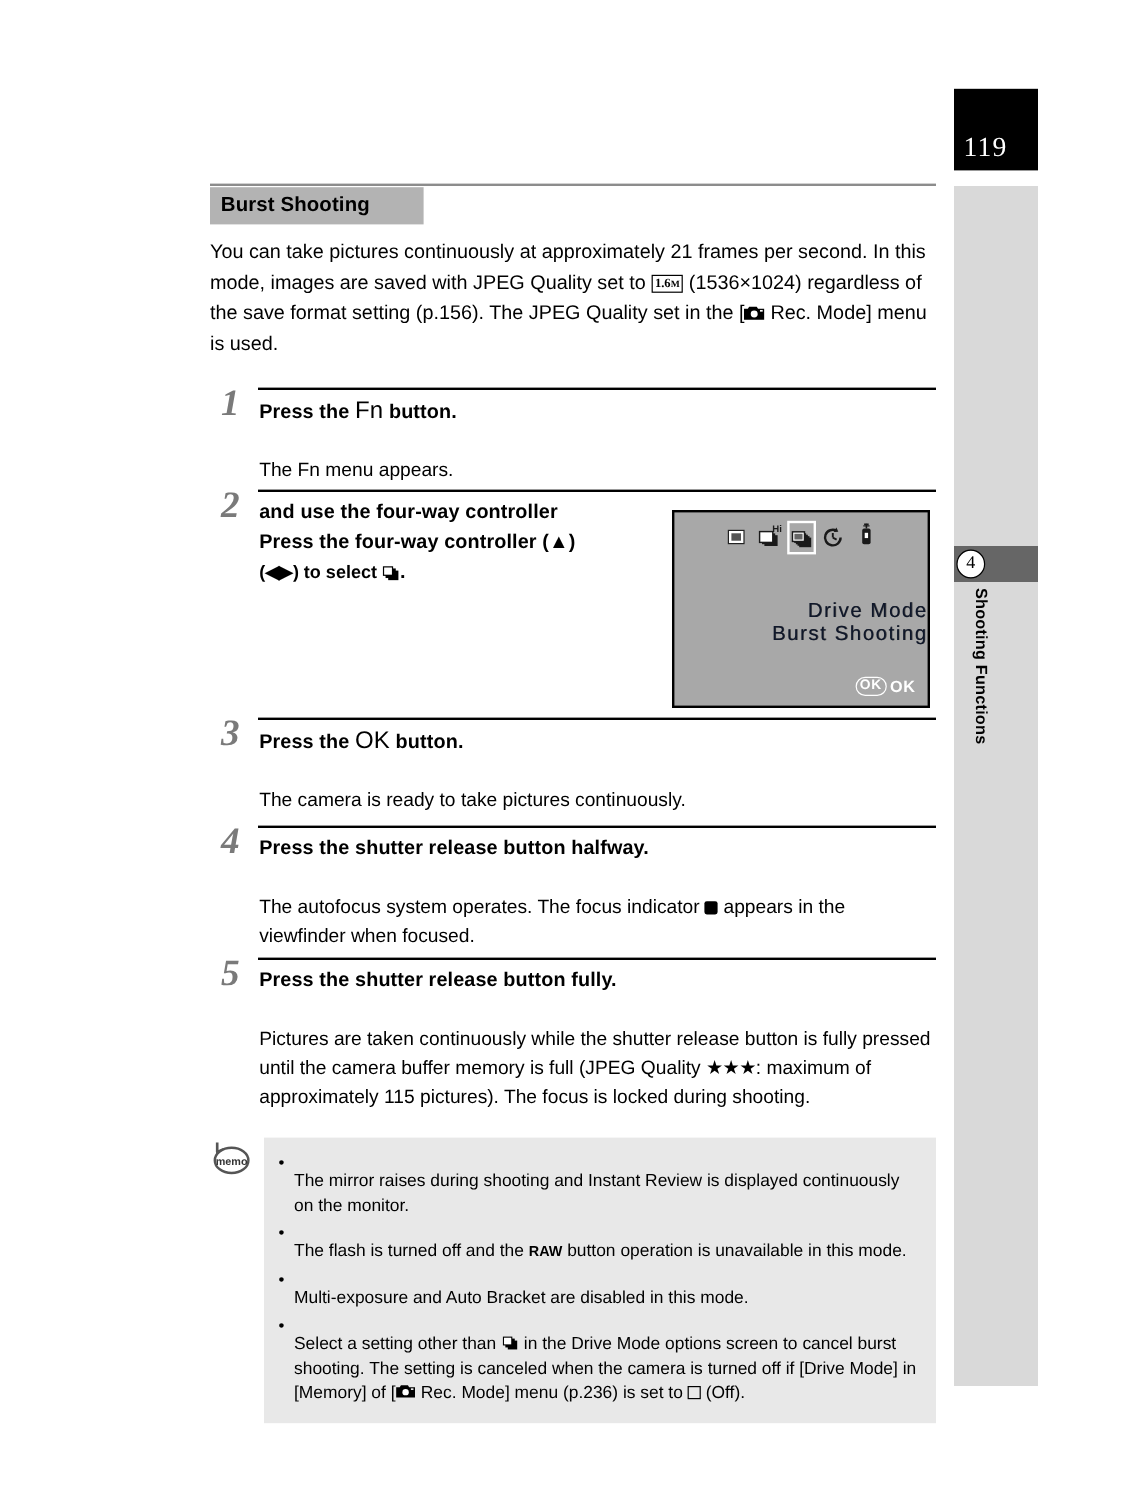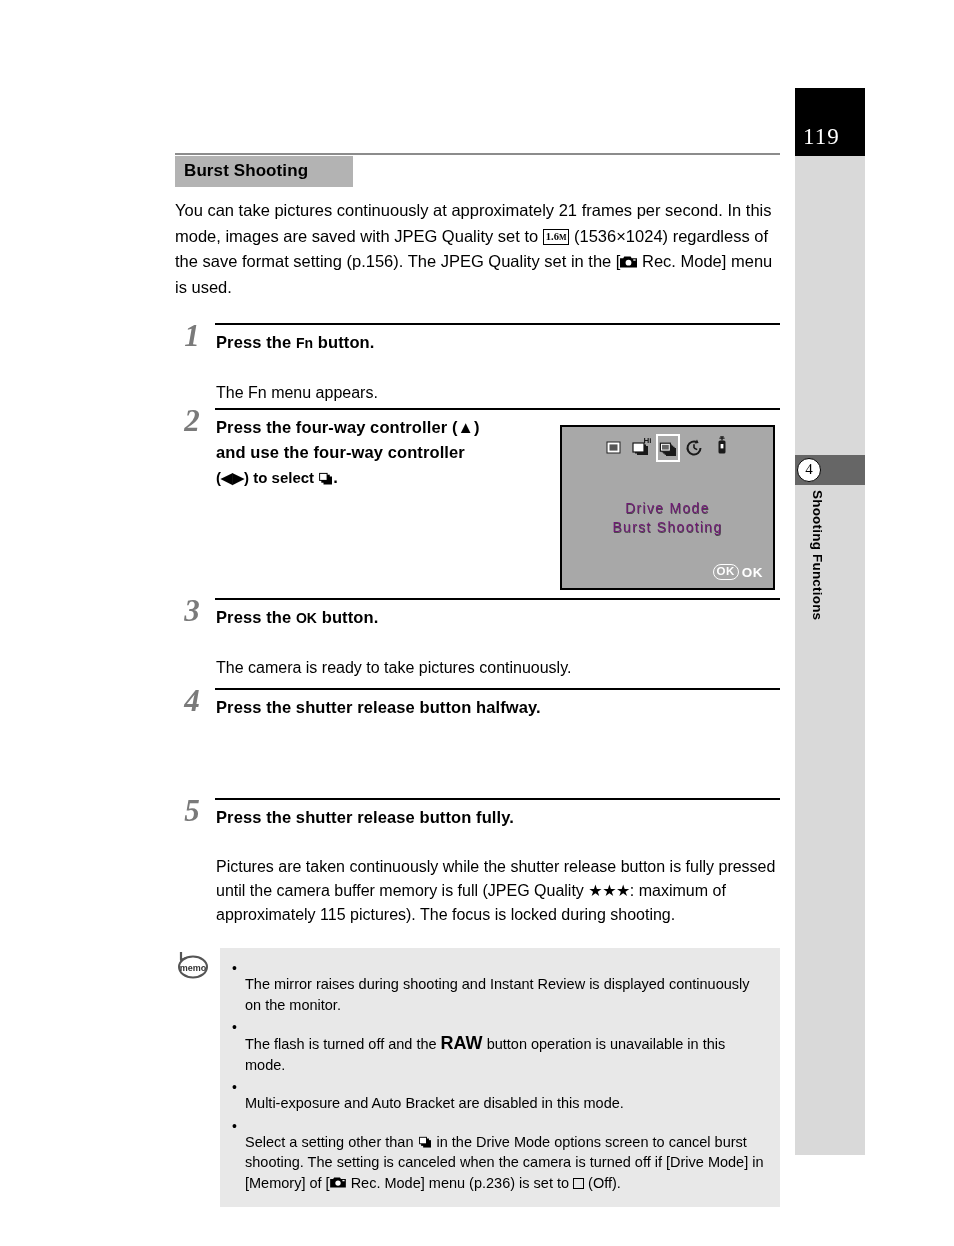--- a/index.html
+++ b/index.html
@@ -21,21 +21,21 @@
     position: absolute;
     left: 795px;
     top: 155px;
     width: 70px;
     height: 1000px;
     background: #d9d9d9;
   }
   #page-number-box {
     position: absolute;
     left: 795px;
-    top: 88px;
+    top: 74px;
     width: 70px;
     height: 68px;
     background: #000000;
   }
   #page-number-box .pagenum {
     position: absolute;
     left: 8px;
     bottom: 6px;
     color: #ffffff;
     font-family: "Liberation Serif", serif;
@@ -209,22 +209,22 @@
     line-height: 25px;
     letter-spacing: 0.1px;
   }
   .step-desc {
     font-size: 16px;
     line-height: 24px;
     margin-top: 25px;
   }
   .step-title .kbd {
     font-family: "Liberation Sans", sans-serif;
-    font-weight: bold;
-    font-size: 14px;
+    font-weight: normal;
+    font-size: 20px;
   }
   .arrow-grp { letter-spacing: 0px; font-size: 15px; }
 
   
   #lcd {
     position: absolute;
     left: 385px;
     top: 425px;
     width: 215px;
     height: 165px;
@@ -250,23 +250,23 @@
   .lcd-icon svg { display:block; }
   .lcd-icon.selected {
     outline: 2px solid #ffffff;
     outline-offset: -1px;
   }
   #lcd-text {
     position: absolute;
     left: 0;
     top: 72px;
     width: 100%;
-    text-align: center;
-    font-size: 14px;
-    color: #701a75;
+    text-align: right;
+    font-size: 17px;
+    color: #0f172a;
     line-height: 19px;
     letter-spacing: 1.3px;
     text-shadow: 0.5px 0.5px 0 #4a4a4a;
   }
   #lcd-ok {
     position: absolute;
     right: 10px;
     bottom: 8px;
     display: flex;
     align-items: center;
@@ -313,21 +313,21 @@
   .memo-bullet {
     width: 13px;
     flex: none;
     text-align: left;
     font-size: 14px;
     line-height: 20.5px;
   }
   .memo-text { flex: 1; margin-top: 16px; }
   .memo-text .kbd-raw {
     font-weight: bold;
-    font-size: 18px;
+    font-size: 12px;
   }
 </style>
 </head>
 <body>
 
 <div id="side-rail"></div>
 
 <div id="page-number-box">
   <span class="pagenum">119</span>
 </div>
@@ -359,22 +359,22 @@
       <div class="step-title"><span>Press the </span><span class="kbd">Fn</span><span> button.</span></div>
       <div class="step-desc">The Fn menu appears.</div>
     </div>
   </div>
 
   <div class="step" style="top:405px;">
     <div class="step-num">2</div>
     <div class="step-rule"></div>
     <div class="step-body" style="width:330px;">
       <div class="step-title">
+        <div>and use the four-way controller</div>
         <div>Press the four-way controller (▲)</div>
-        <div>and use the four-way controller</div>
         <div><span class="arrow-grp">(◀▶) to select </span><span class="icon-burst"><svg width="15" height="13" viewBox="0 0 15 13">
                 <rect x="5.5" y="4.5" width="8.5" height="8" fill="#000"></rect>
                 <rect x="3.3" y="2.7" width="8.5" height="8" fill="#000"></rect>
                 <rect x="1.1" y="0.9" width="8.5" height="8" fill="#000"></rect>
                 <rect x="2.1" y="1.9" width="6.5" height="6" fill="#fff"></rect>
               </svg></span><span>.</span></div>
       </div>
     </div>
   </div>
 
@@ -447,20 +447,21 @@
       <div class="step-title"><span>Press the </span><span class="kbd">OK</span><span> button.</span></div>
       <div class="step-desc">The camera is ready to take pictures continuously.</div>
     </div>
   </div>
 
   <div class="step" style="top:685px;">
     <div class="step-num">4</div>
     <div class="step-rule"></div>
     <div class="step-body">
       <div class="step-title">Press the shutter release button halfway.</div>
+      <div class="step-desc"><span>The autofocus system operates. The focus indicator </span><span class="icon-focus-dot"></span><span> appears in the viewfinder when focused.</span></div>
     </div>
   </div>
 
   <div class="step" style="top:795px;">
     <div class="step-num">5</div>
     <div class="step-rule"></div>
     <div class="step-body">
       <div class="step-title">Press the shutter release button fully.</div>
       <div class="step-desc"><span>Pictures are taken continuously while the shutter release button is fully pressed until the camera buffer memory is full (JPEG Quality </span><span class="stars">★★★</span><span>: maximum of approximately 115 pictures). The focus is locked during shooting.</span></div>
     </div>

